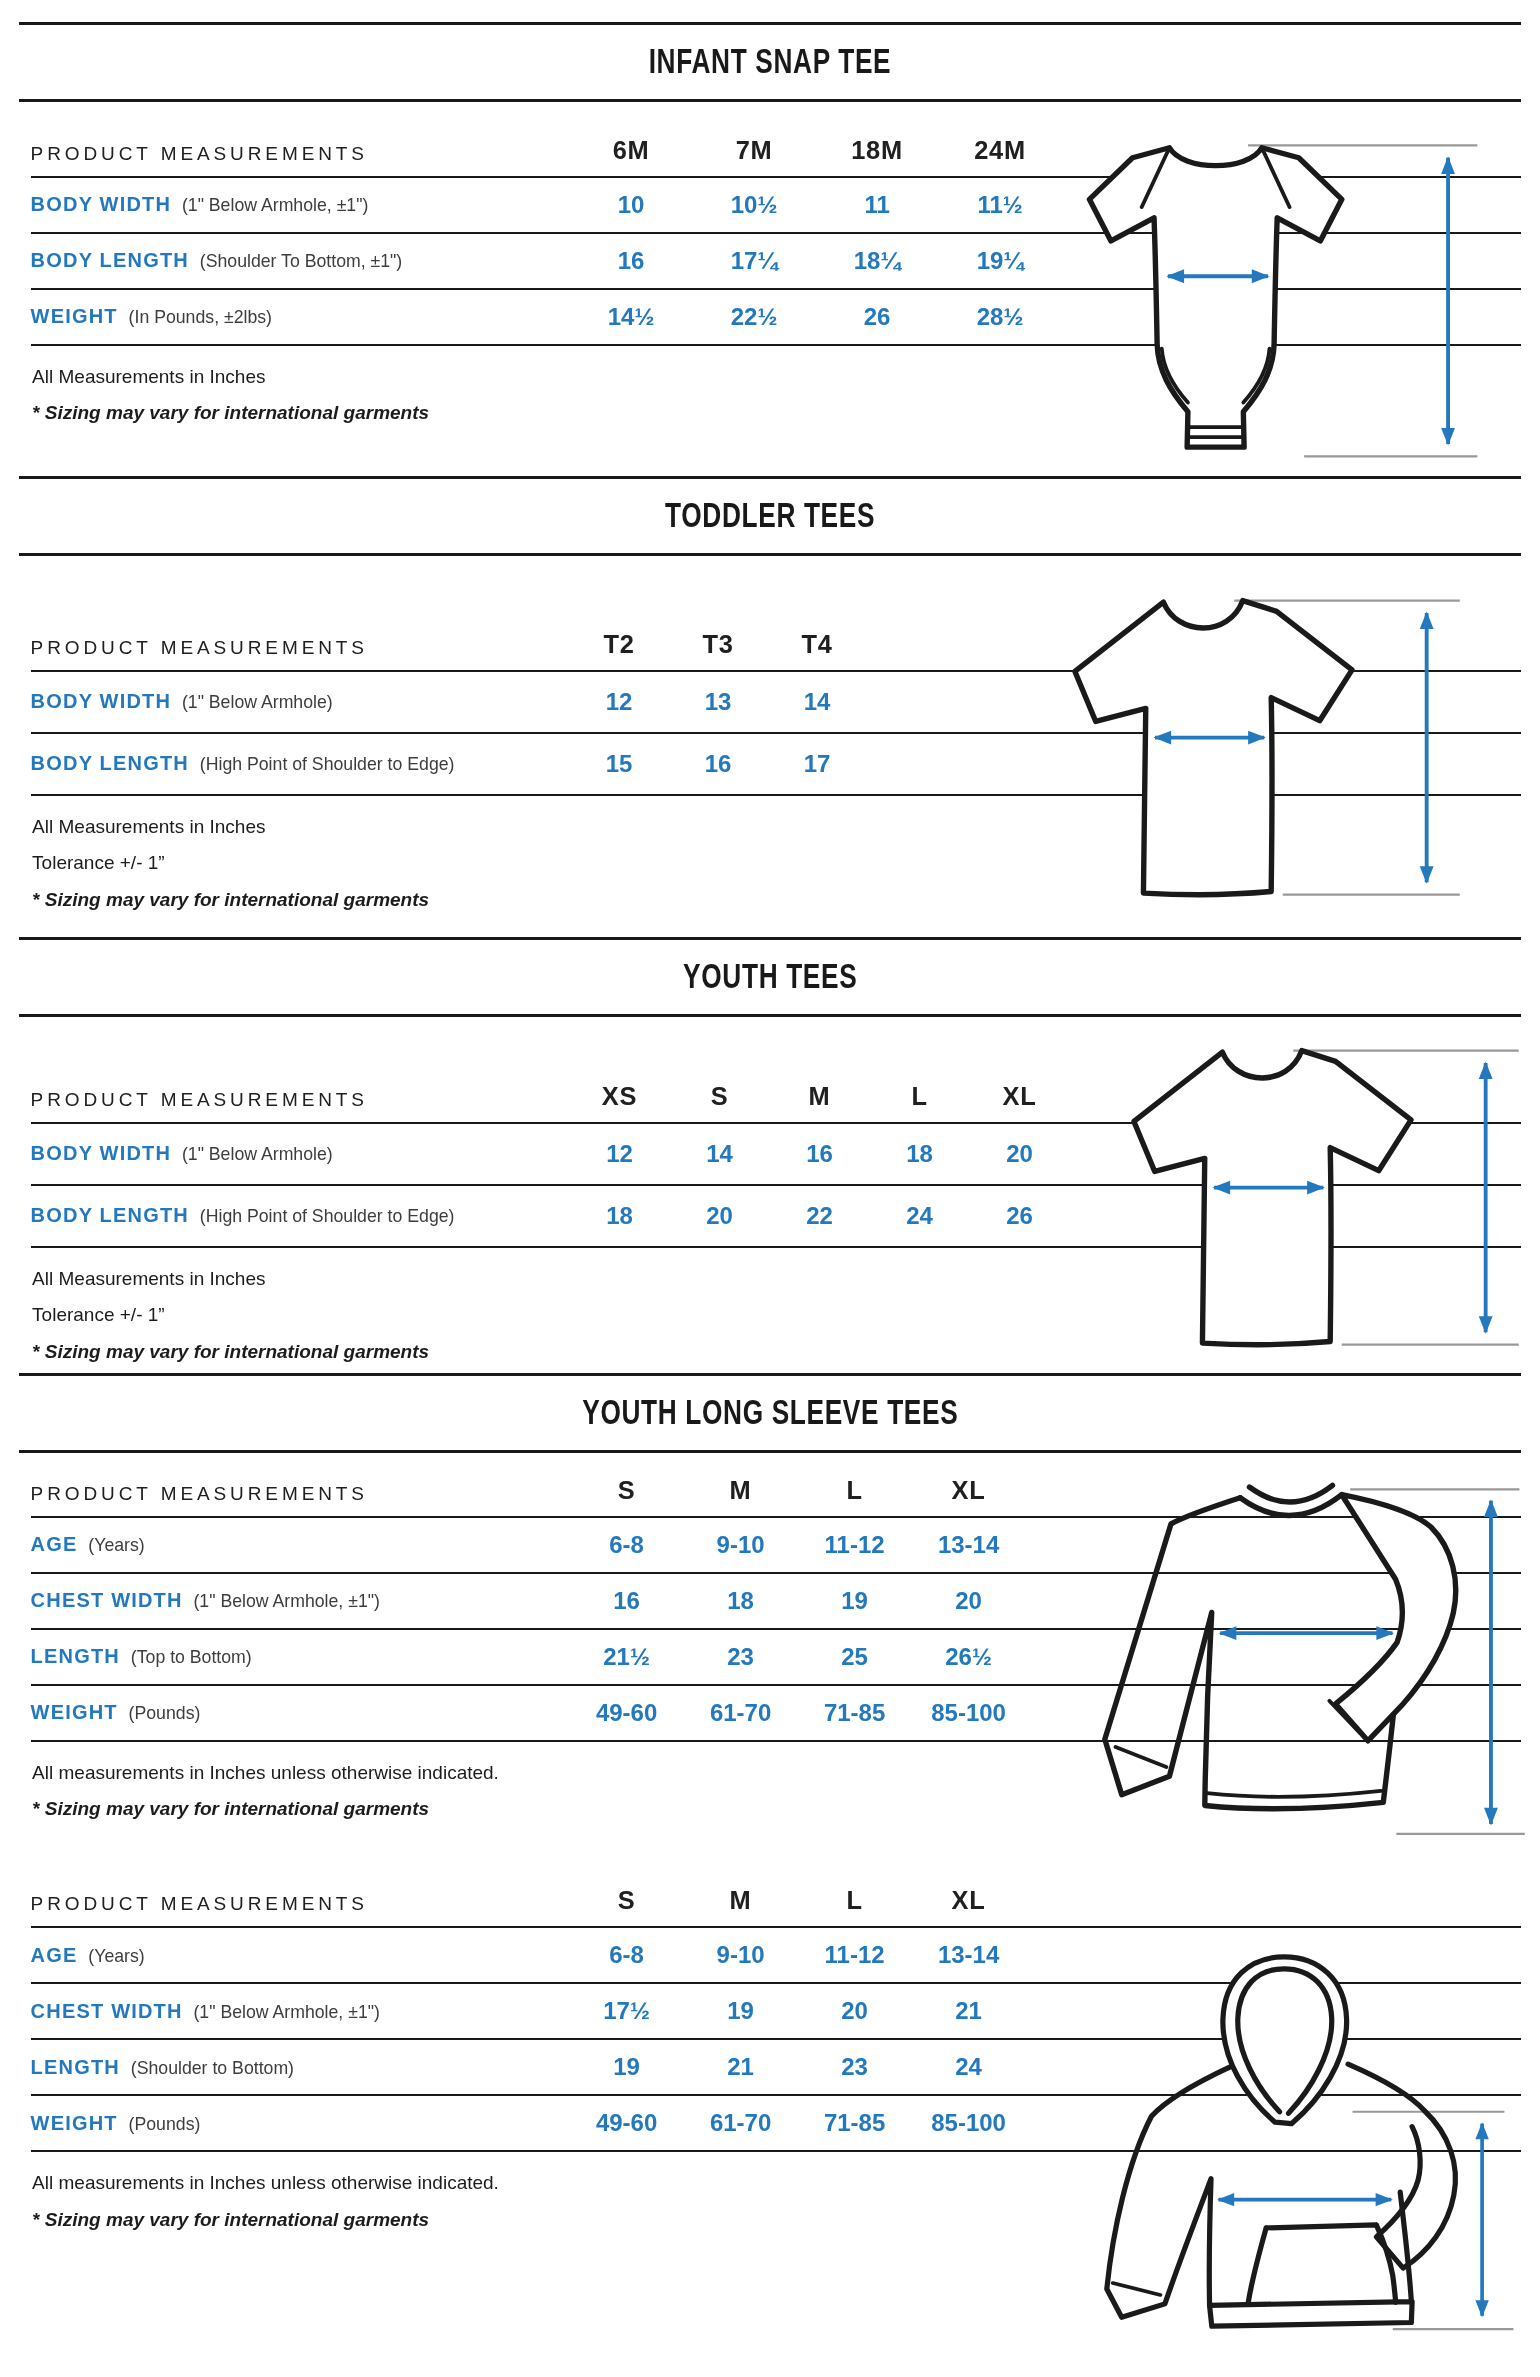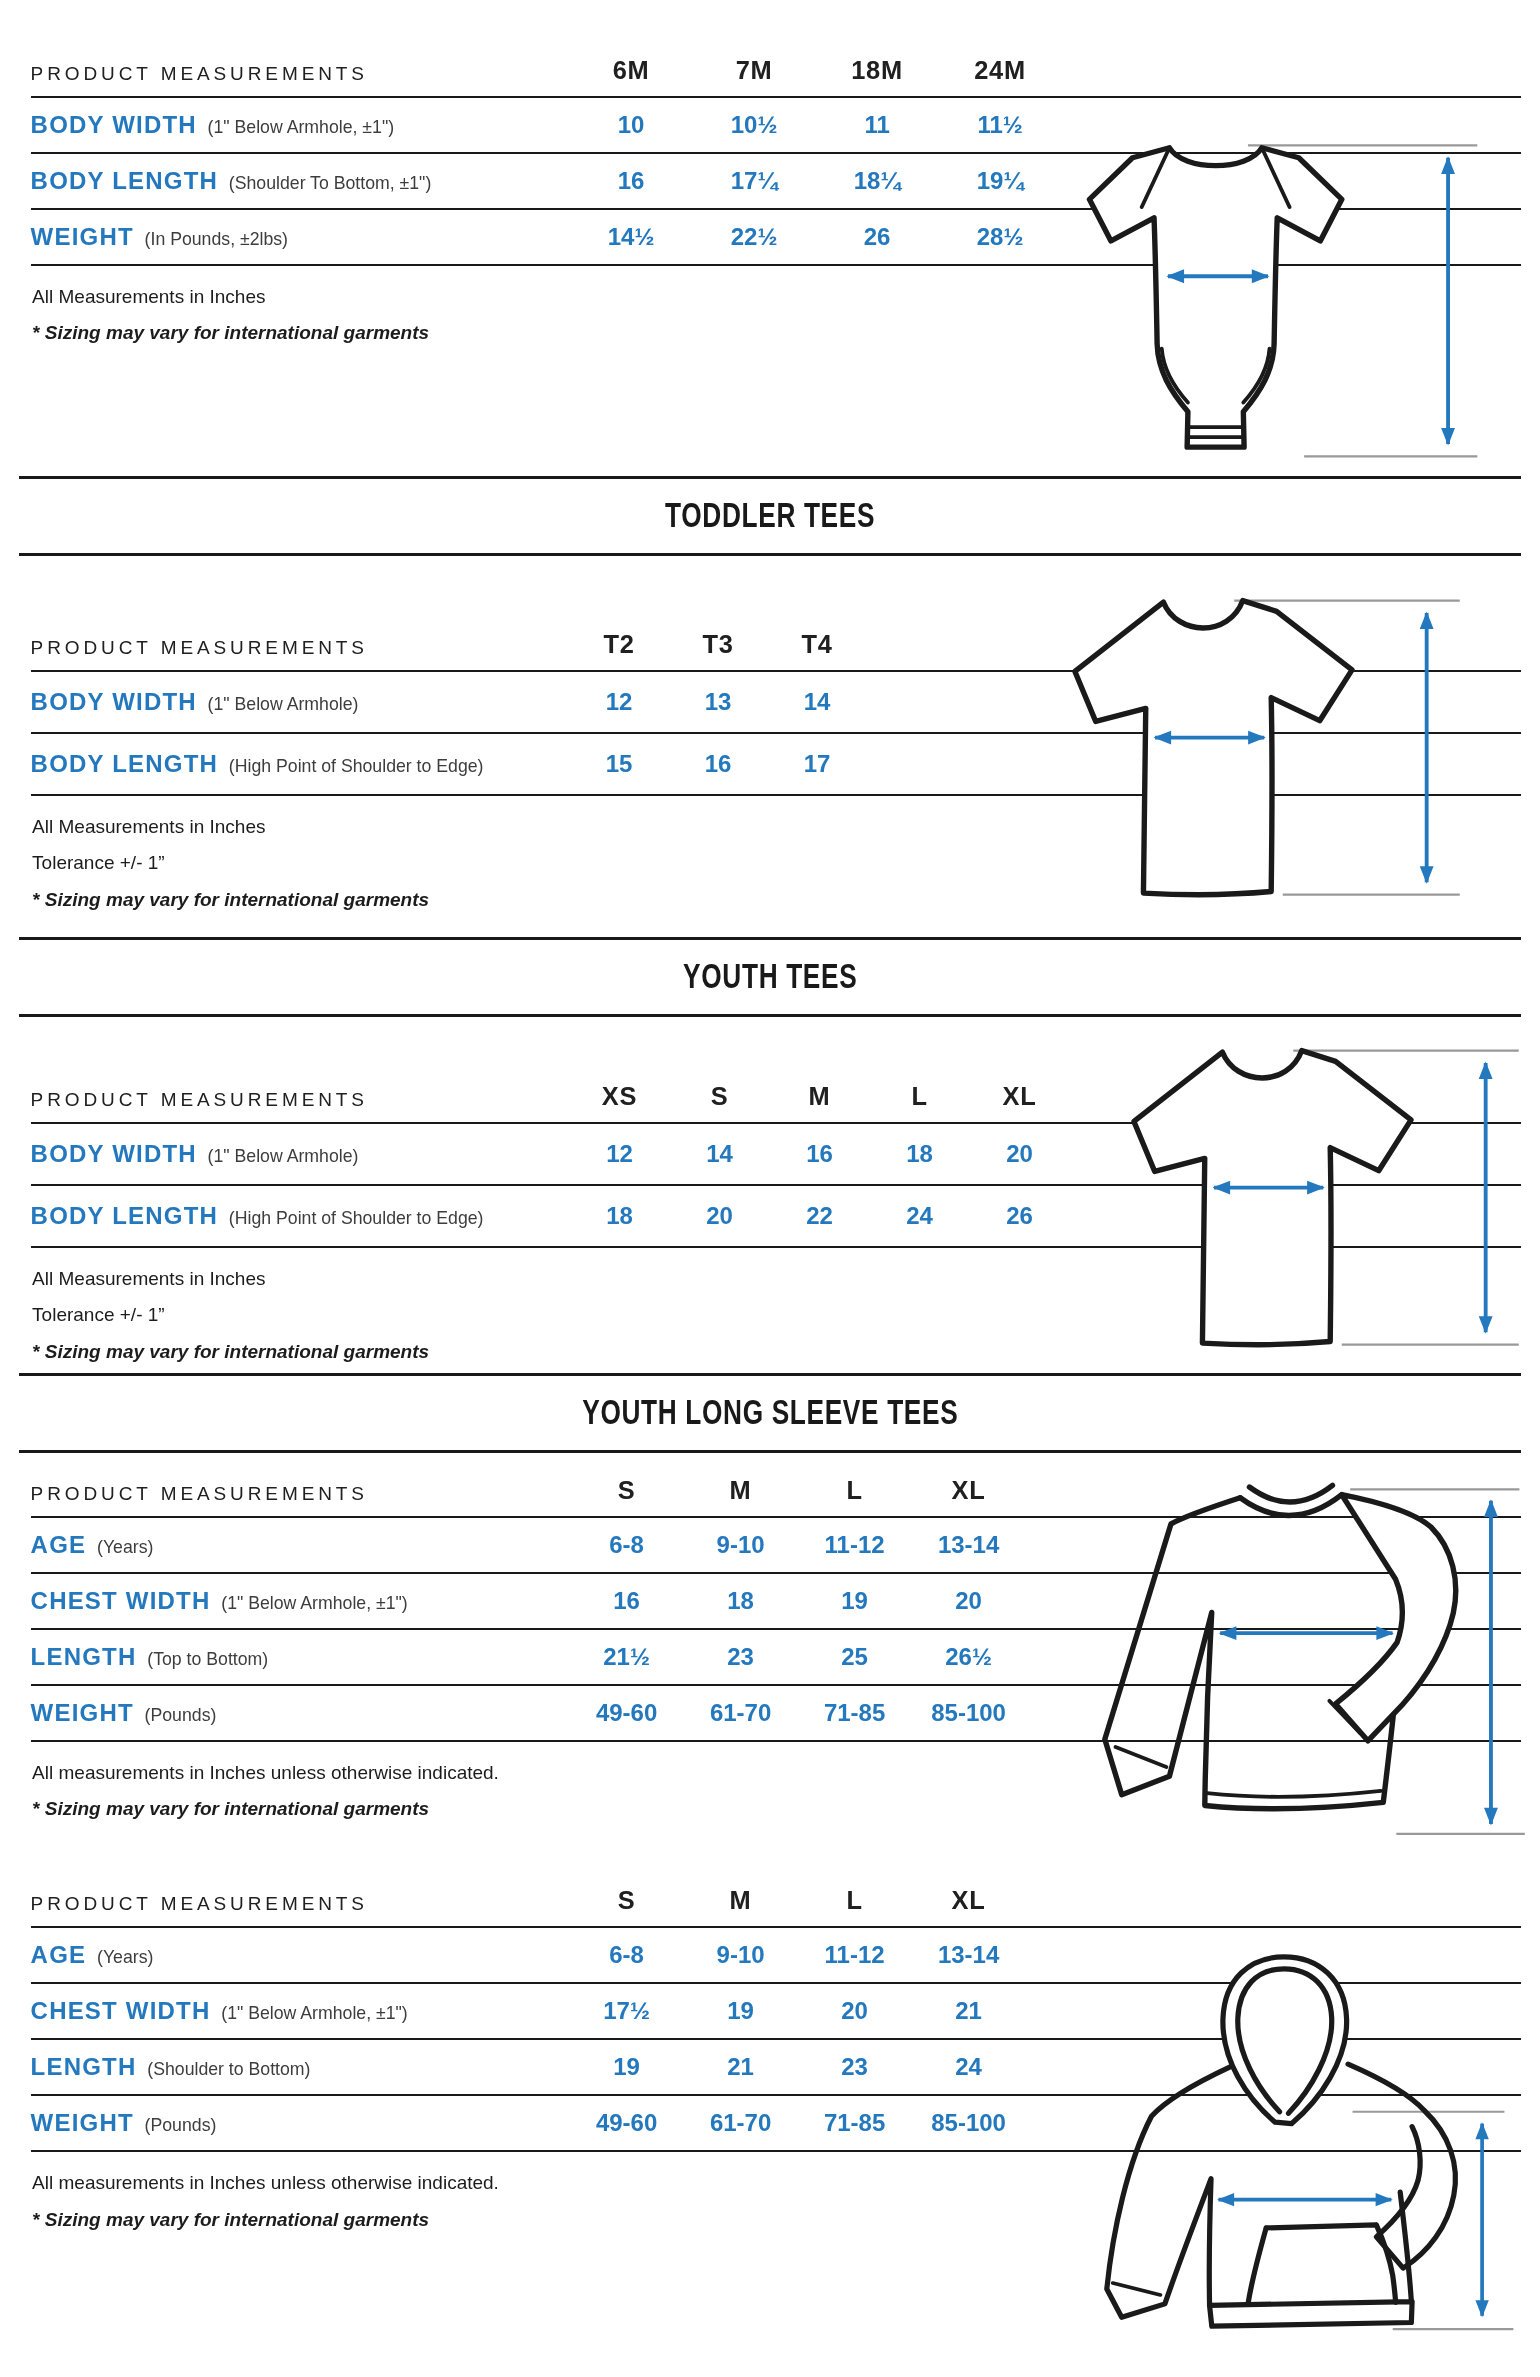--- a/index.html
+++ b/index.html
@@ -22,21 +22,21 @@
 
   .thead{align-items:end;padding:6.2px 0 10.8px;border-bottom:2.3px solid #191919;}
   .s1 .thead{margin-top:28px}.s2 .thead{margin-top:68px}.s3 .thead{margin-top:59px}
   .s4 .thead{margin-top:17px}.s5 .thead{margin-top:18.5px}
   .th-label{font-size:19px;font-weight:400;letter-spacing:3.9px;color:#202020;}
   .szc{font-size:25.4px;font-weight:700;color:#202020;text-align:center;letter-spacing:0.8px;}
 
   .trow{border-bottom:2.3px solid #191919;padding:13px 0;align-items:center;}
   .s2 .trow,.s3 .trow{padding:16px 0;}
   .lab{display:flex;align-items:baseline;gap:10.8px;}
-  .lab-b{font-size:24px;font-weight:700;color:#2478be;letter-spacing:1.2px;white-space:nowrap;}
+  .lab-b{font-size:20px;font-weight:700;color:#2478be;letter-spacing:1.2px;white-space:nowrap;}
   .lab-n{font-size:17.7px;color:#3d3d3d;white-space:nowrap;}
   .val{font-size:24px;font-weight:700;color:#2478be;text-align:center;white-space:nowrap;}
 
   .notes{margin:20px 0 0 1.5px;}
   .fn{margin:0 0 14.6px;font-size:19px;color:#1c1c1c;}
   .fn .b{font-weight:400;}
   .fn .i{font-style:italic;font-weight:700;}
 
   .art{position:absolute;}
   .s1 .art{top:91px;right:55px;}
@@ -60,20 +60,23 @@
   <defs>
     <marker id="ah" markerUnits="userSpaceOnUse" markerWidth="28" markerHeight="24" refX="23" refY="10" orient="auto-start-reverse">
       <path d="M2,1 L25,10 L2,19 Z" fill="#2478be"></path>
     </marker>
   </defs>
 </svg>
 
 <div class="page">
 
   <section class="sec s1">
+    <div class="band">
+      <h2>INFANT SNAP TEE</h2>
+    </div>
     <div class="table">
       <div class="thead grid">
         <div class="th-label">PRODUCT MEASUREMENTS</div>
       <div class="szc">6M</div>
           <div class="szc">7M</div>
           <div class="szc">18M</div>
           <div class="szc">24M</div>
         </div>
       <div class="tbody">
           <div class="trow grid">

